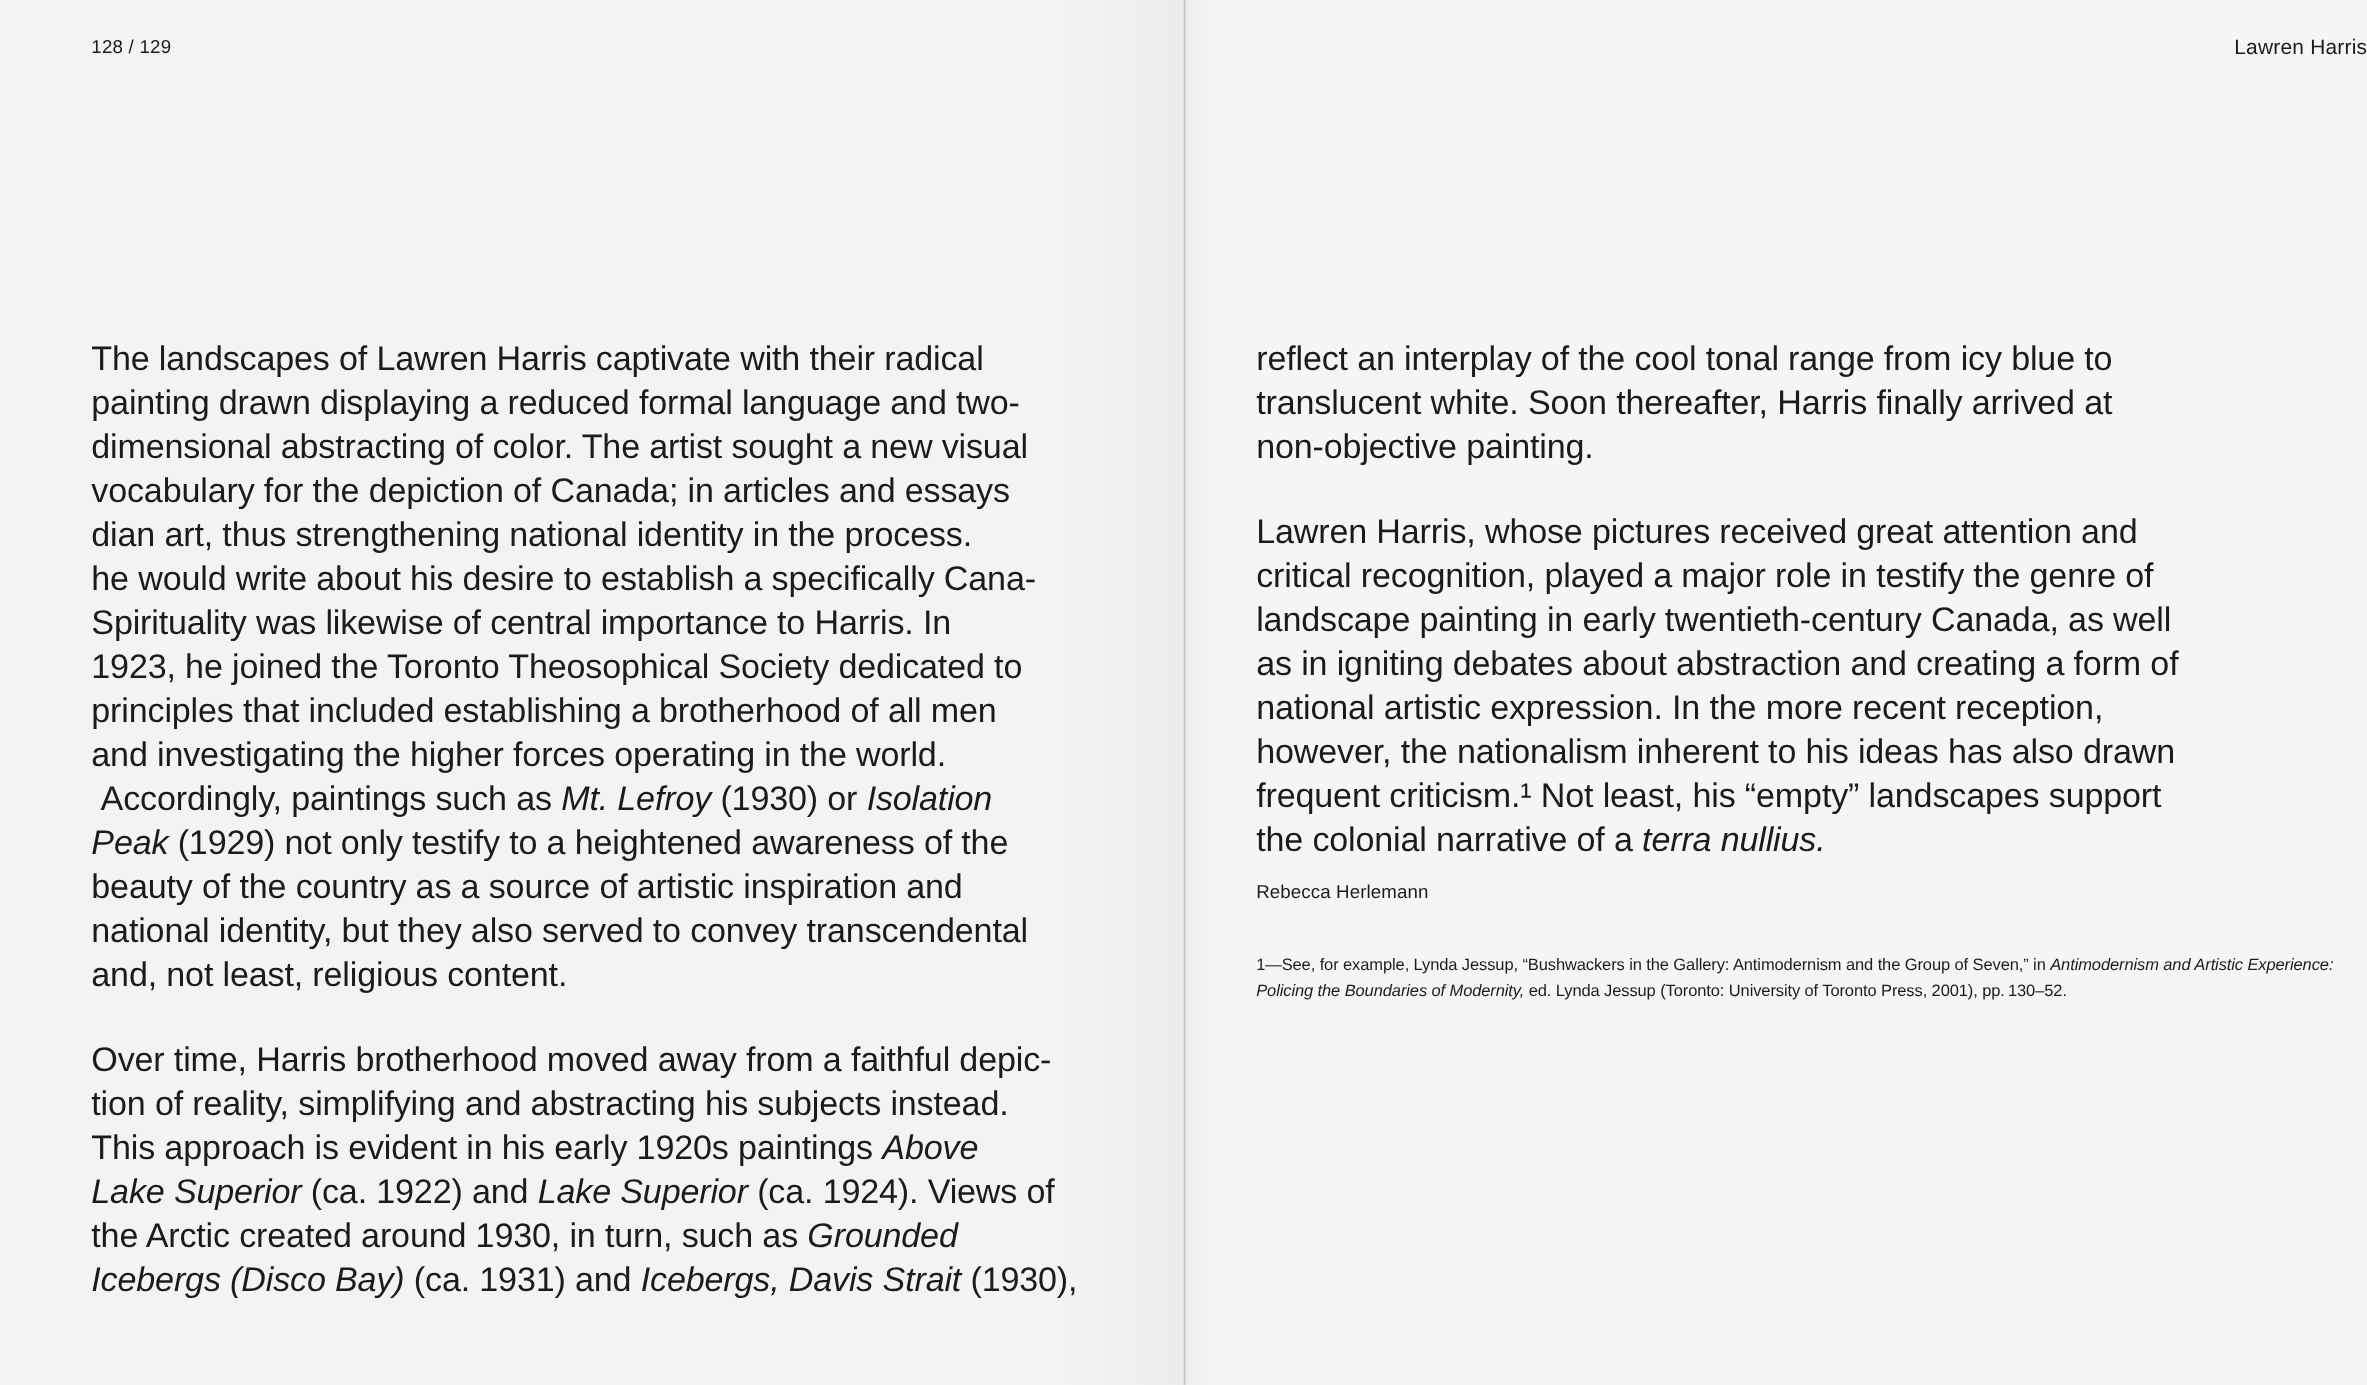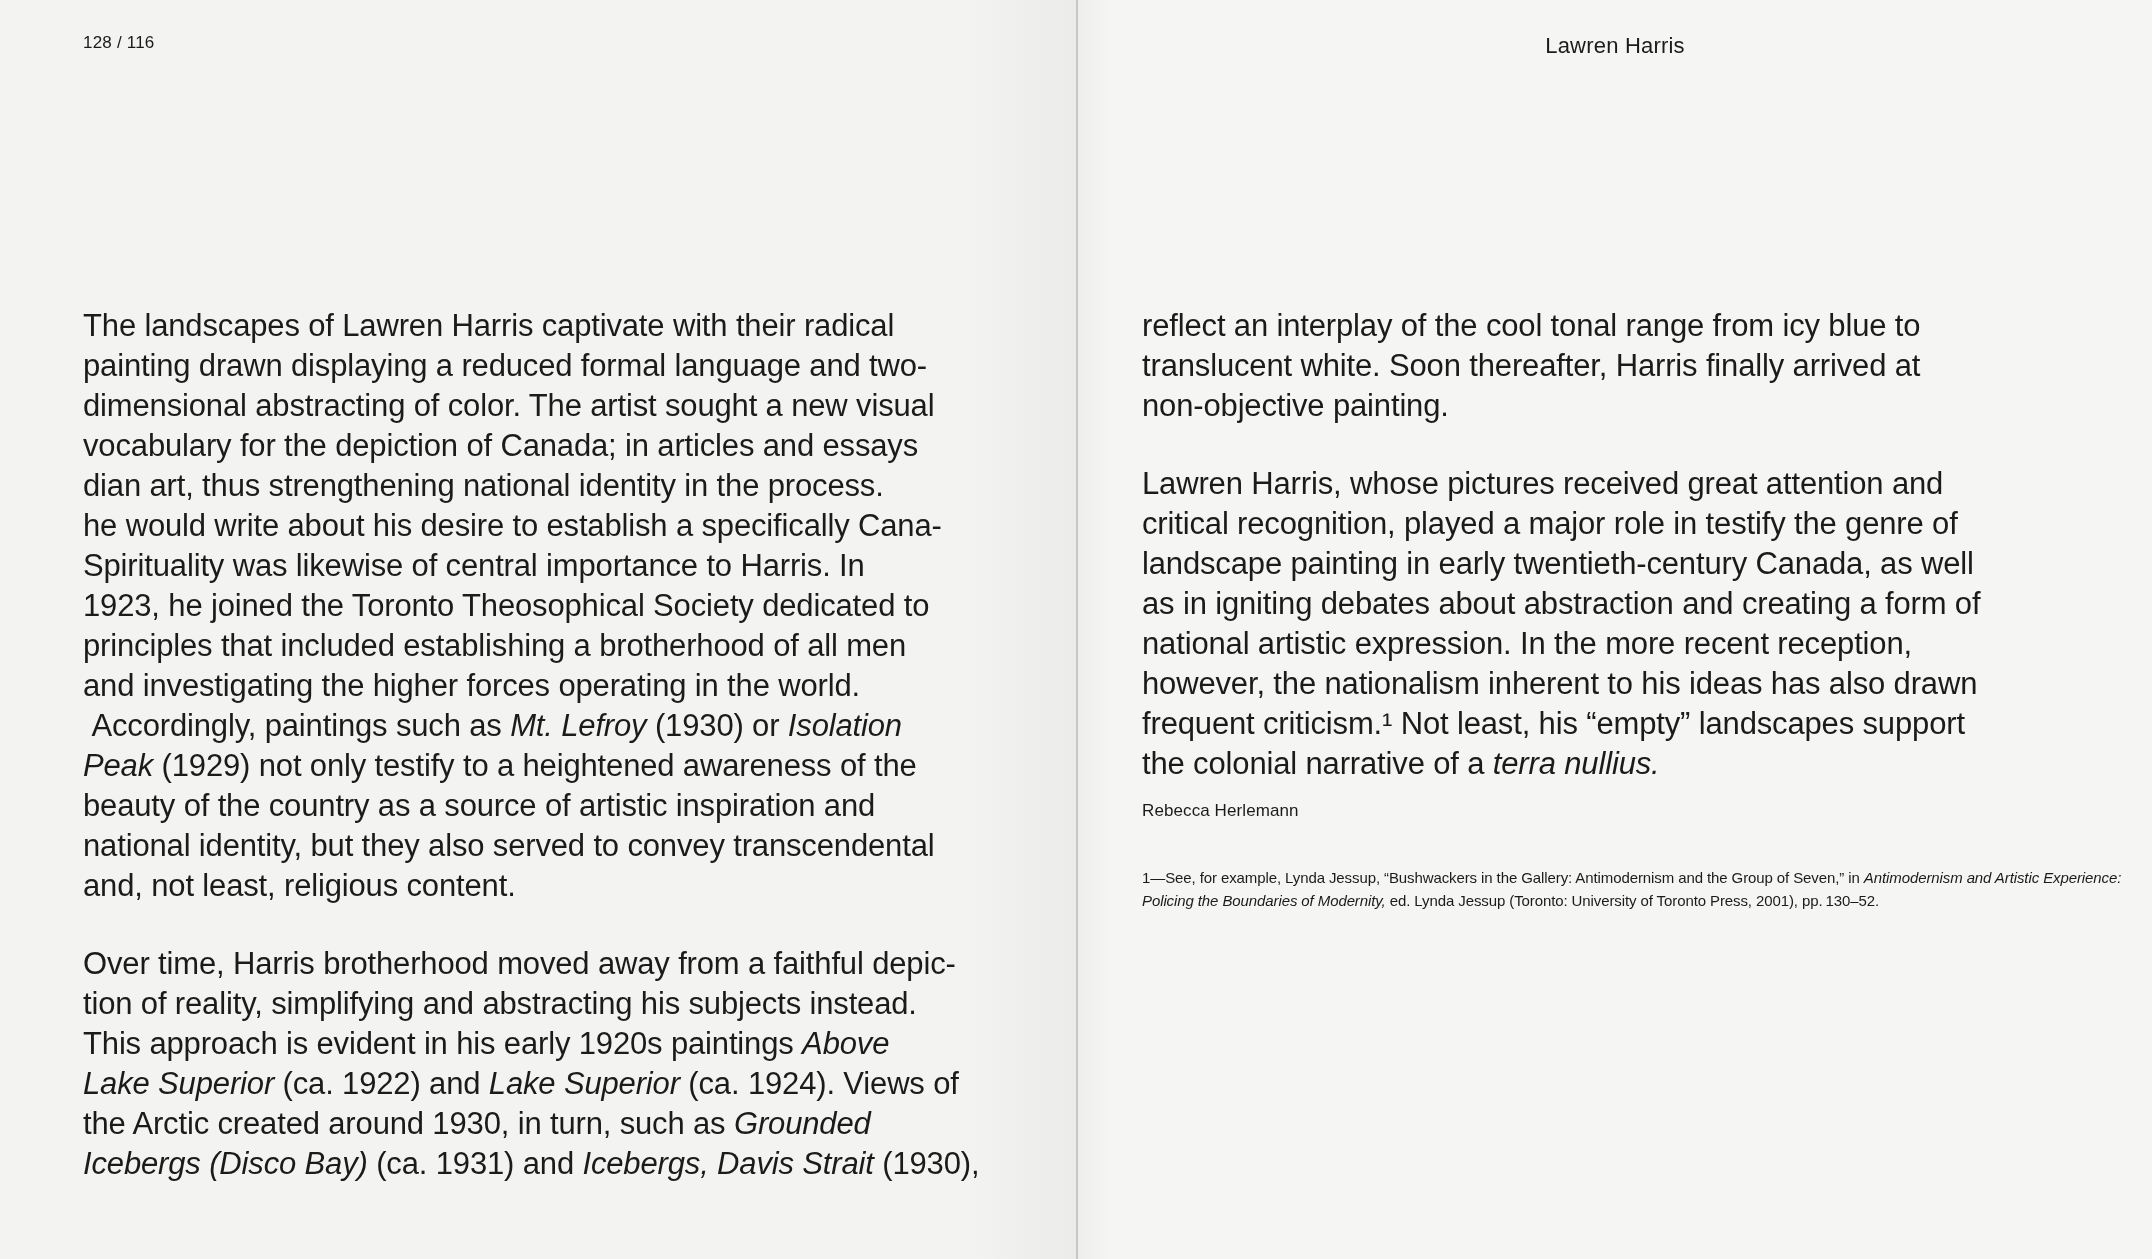--- a/index.html
+++ b/index.html
@@ -37,22 +37,22 @@
   .page-number {
     position: absolute;
     left: 83px; top: 33px;
     font-size: 17px;
     letter-spacing: 0.2px;
     white-space: nowrap;
   }
   .running-header {
     position: absolute;
     left: 0; right: 0; top: 33px;
-    text-align: center;
-    font-size: 22px;
+    text-align: right;
+    font-size: 19px;
     letter-spacing: 0.2px;
   }
   .body-text {
     position: absolute;
     top: 306px;
     font-size: 31px;
     line-height: 40px;
     letter-spacing: -0.15px;
   }
   .body-left  { left: 83px;  width: 990px; }
@@ -71,21 +71,21 @@
     line-height: 23px;
     letter-spacing: -0.1px;
   }
   .footnote .line { white-space: nowrap; }
   i { font-style: italic; }
 </style>
 </head>
 <body>
 
 <div class="page page-left">
-  <div class="page-number">128 / 116</div>
+  <div class="page-number">128 / 129</div>
   <div class="body-text body-left">
     <div class="paragraph">
         <div class="line">The landscapes of Lawren Harris captivate with their radical</div>
         <div class="line">painting drawn displaying a reduced formal language and two-</div>
         <div class="line">dimensional abstracting of color. The artist sought a new visual</div>
         <div class="line">vocabulary for the depiction of Canada; in articles and essays</div>
         <div class="line">dian art, thus strengthening national identity in the process.</div>
         <div class="line">he would write about his desire to establish a specifically Cana-</div>
         <div class="line">Spirituality was likewise of central importance to Harris. In</div>
         <div class="line">1923, he joined the Toronto Theosophical Society dedicated to</div>

